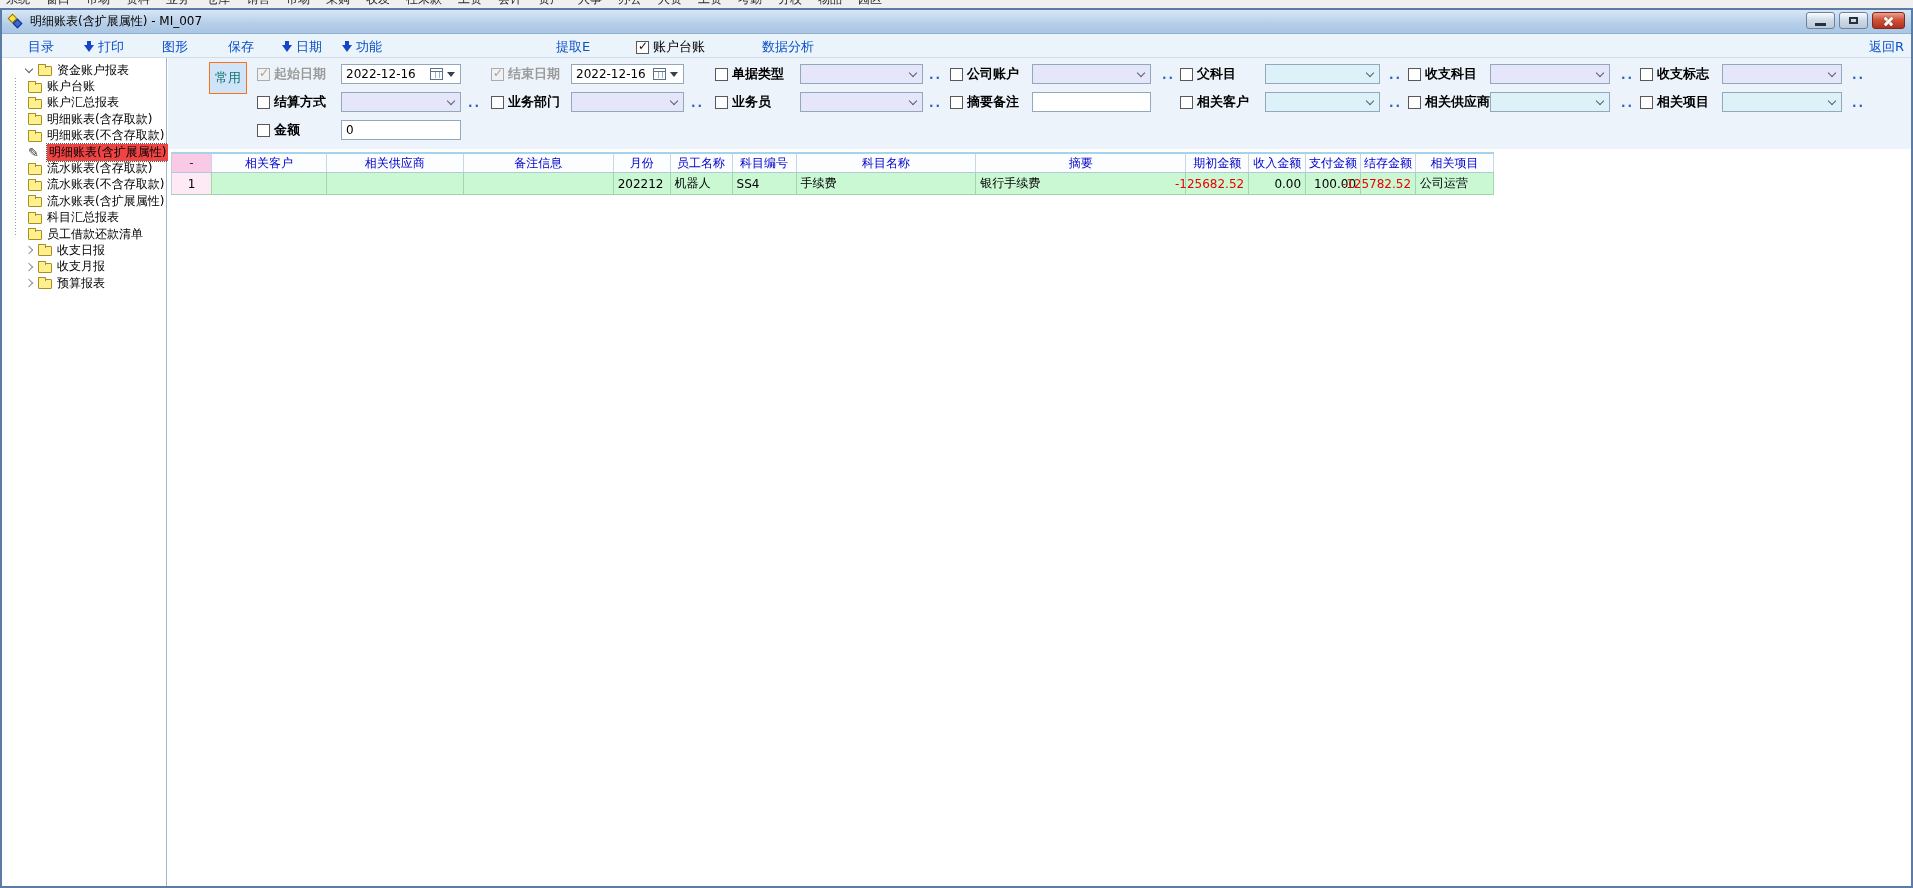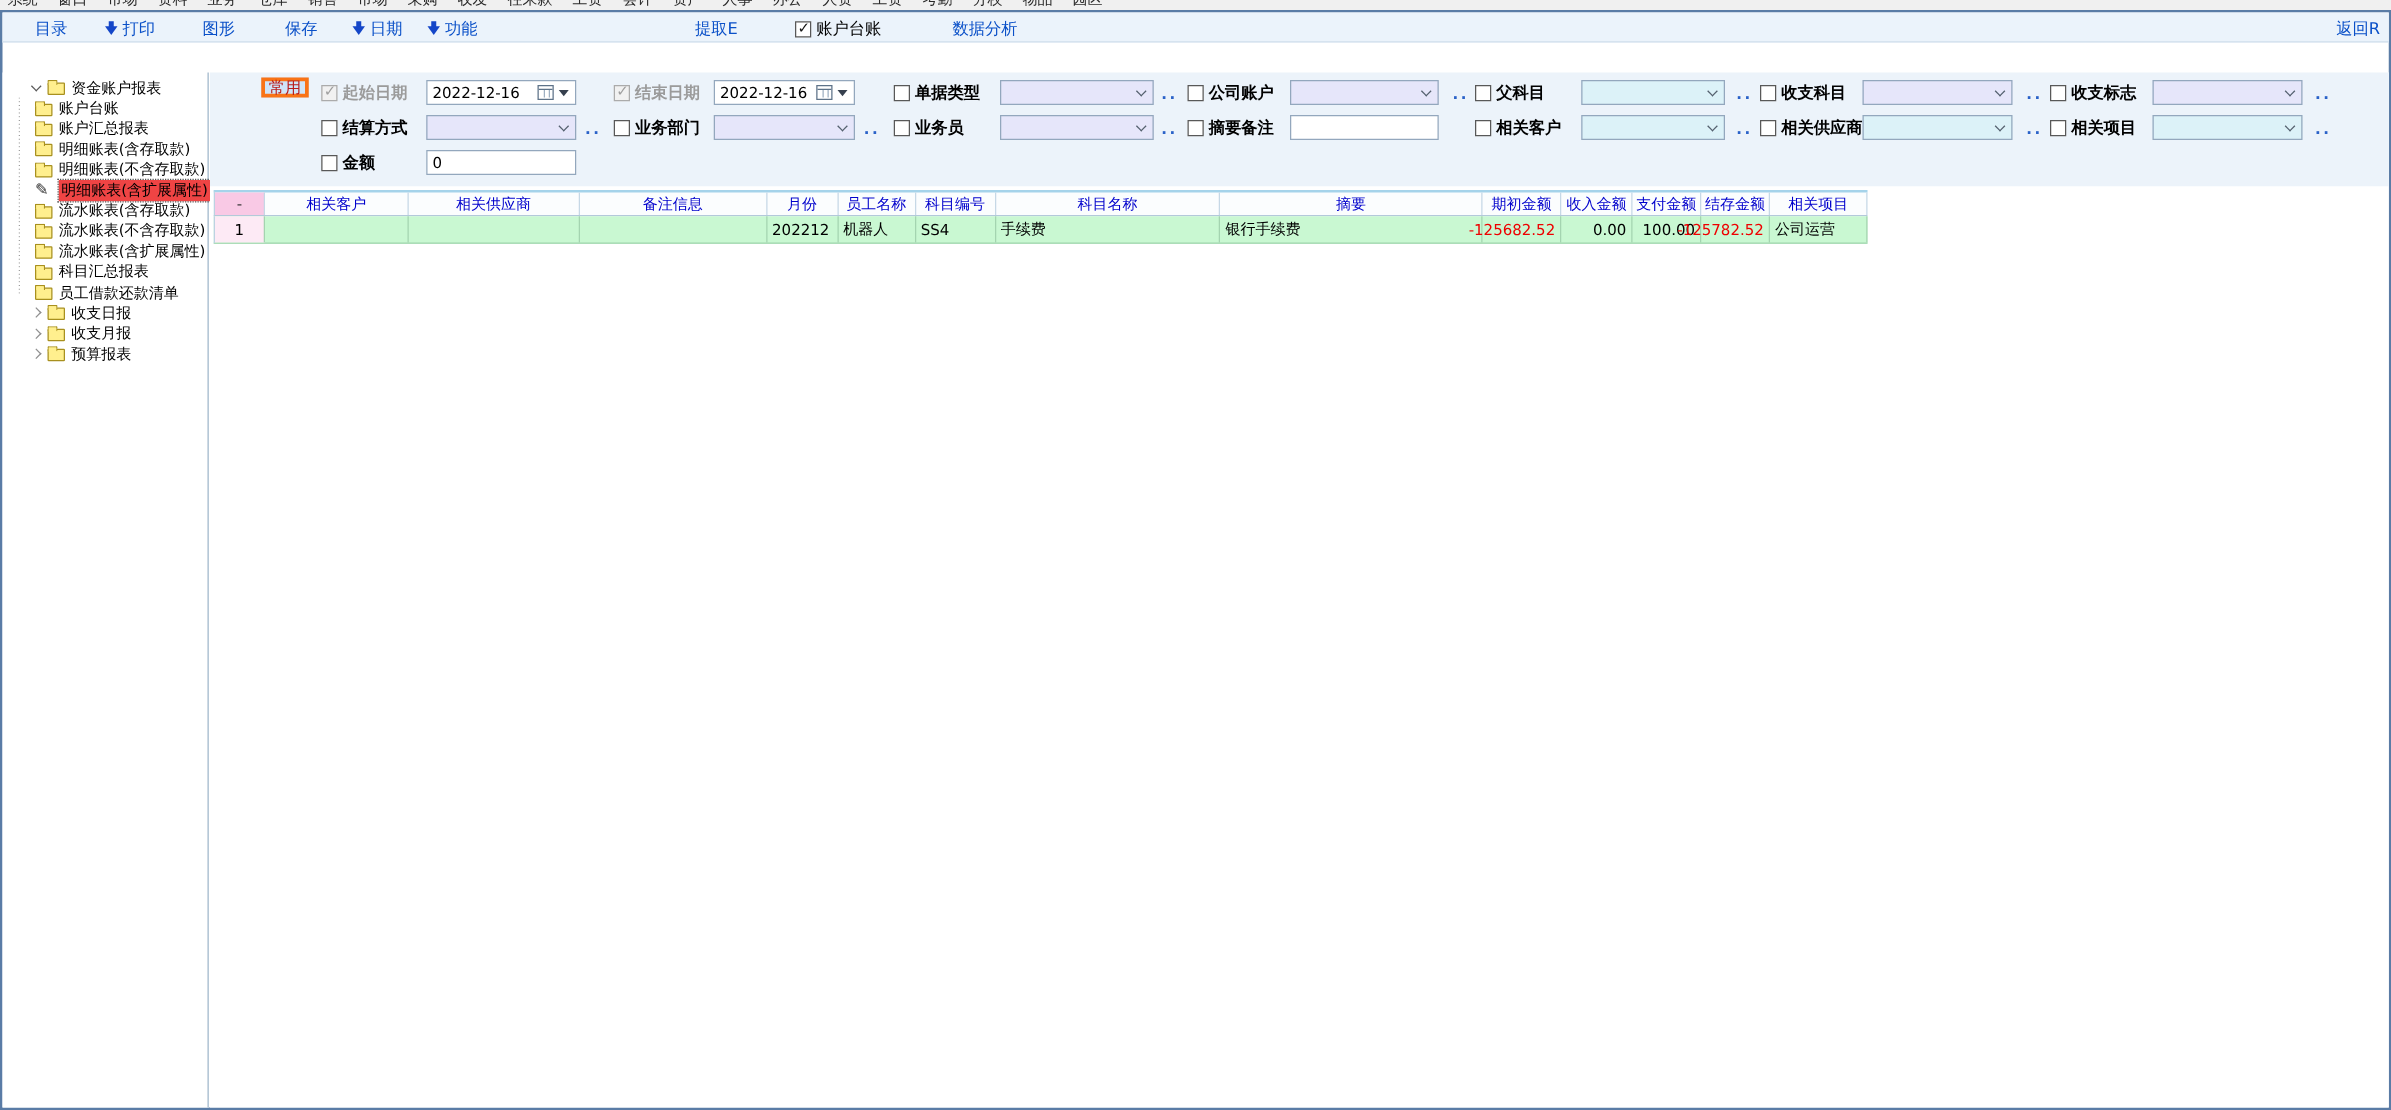--- a/index.html
+++ b/index.html
@@ -78,22 +78,22 @@
     height:3px; background:#ffef8e; border:1px solid #a8901f; border-bottom:none;
     border-radius:1px 1px 0 0; }
   .edit-icon { width:16px; margin-right:3px; flex:none; }
   .edit-icon::before { content:"✎"; font-size:13px; color:#333; }
   .tree-label.selected { background:#ef4444; outline:1px dotted #555; padding:0 2px; }
 
   .main { position:absolute; left:166px; top:0; right:0; height:100%; background:#fff; }
   .filter-band { position:absolute; left:0; top:0; right:0; height:91px; background:#ecf3fa; }
 
   
-  .tab-common { position:absolute; left:41px; top:4px; width:38px; height:16px;
-    background:#cfe4f8; border:3px solid #f97316; color:#b91c1c; font-size:13px;
+  .tab-common { position:absolute; left:41px; top:4px; width:38px; height:32px;
+    background:#cfe4f8; border:1px solid #f97316; color:#0f766e; font-size:13px;
     display:flex; align-items:center; justify-content:center; }
   .chk { position:absolute; height:20px; display:flex; align-items:center;
     font-size:13px; color:#000; white-space:nowrap; }
   .chk .lbl { margin-left:4px;font-weight:bold; }
   .chk.dis .lbl { color:#9b9b9b; }
   .r1 { top:6px; } .r2 { top:34px; } .r3 { top:62px; }
   .field { position:absolute; height:20px; border:1px solid #93a7bd;
     display:flex; align-items:center; font-size:12px; color:#000; padding-left:4px;
     background:#fff; }
   .field.lav { background:#e6e6fa; }
@@ -158,20 +158,41 @@
     <span>工资</span>
     <span>考勤</span>
     <span>分校</span>
     <span>物品</span>
     <span>园区</span>
   </div>
 </div>
 
 <div class="win">
 
+  <div class="titlebar">
+    <span class="title-icon">
+        <i class="dmd y"></i>
+        <i class="dmd b"></i>
+      </span>
+    <span class="title-text">明细账表(含扩展属性) - MI_007</span>
+    <span class="win-buttons">
+      <span class="win-btn">
+          <span class="glyph-min"></span>
+        </span>
+      <span class="win-btn">
+          <span class="glyph-max"></span>
+        </span>
+      <span class="win-btn close">
+          <span class="glyph-x">
+            <i></i>
+            <i></i>
+          </span>
+        </span>
+    </span>
+  </div>
 
   <div class="toolbar">
     <span class="tb-item" style="left:26px">
         <span>目录</span>
       </span>
     <span class="tb-item" style="left:82px">
         <span class="tb-arrow"></span>
         <span>打印</span>
       </span>
     <span class="tb-item" style="left:160px">

